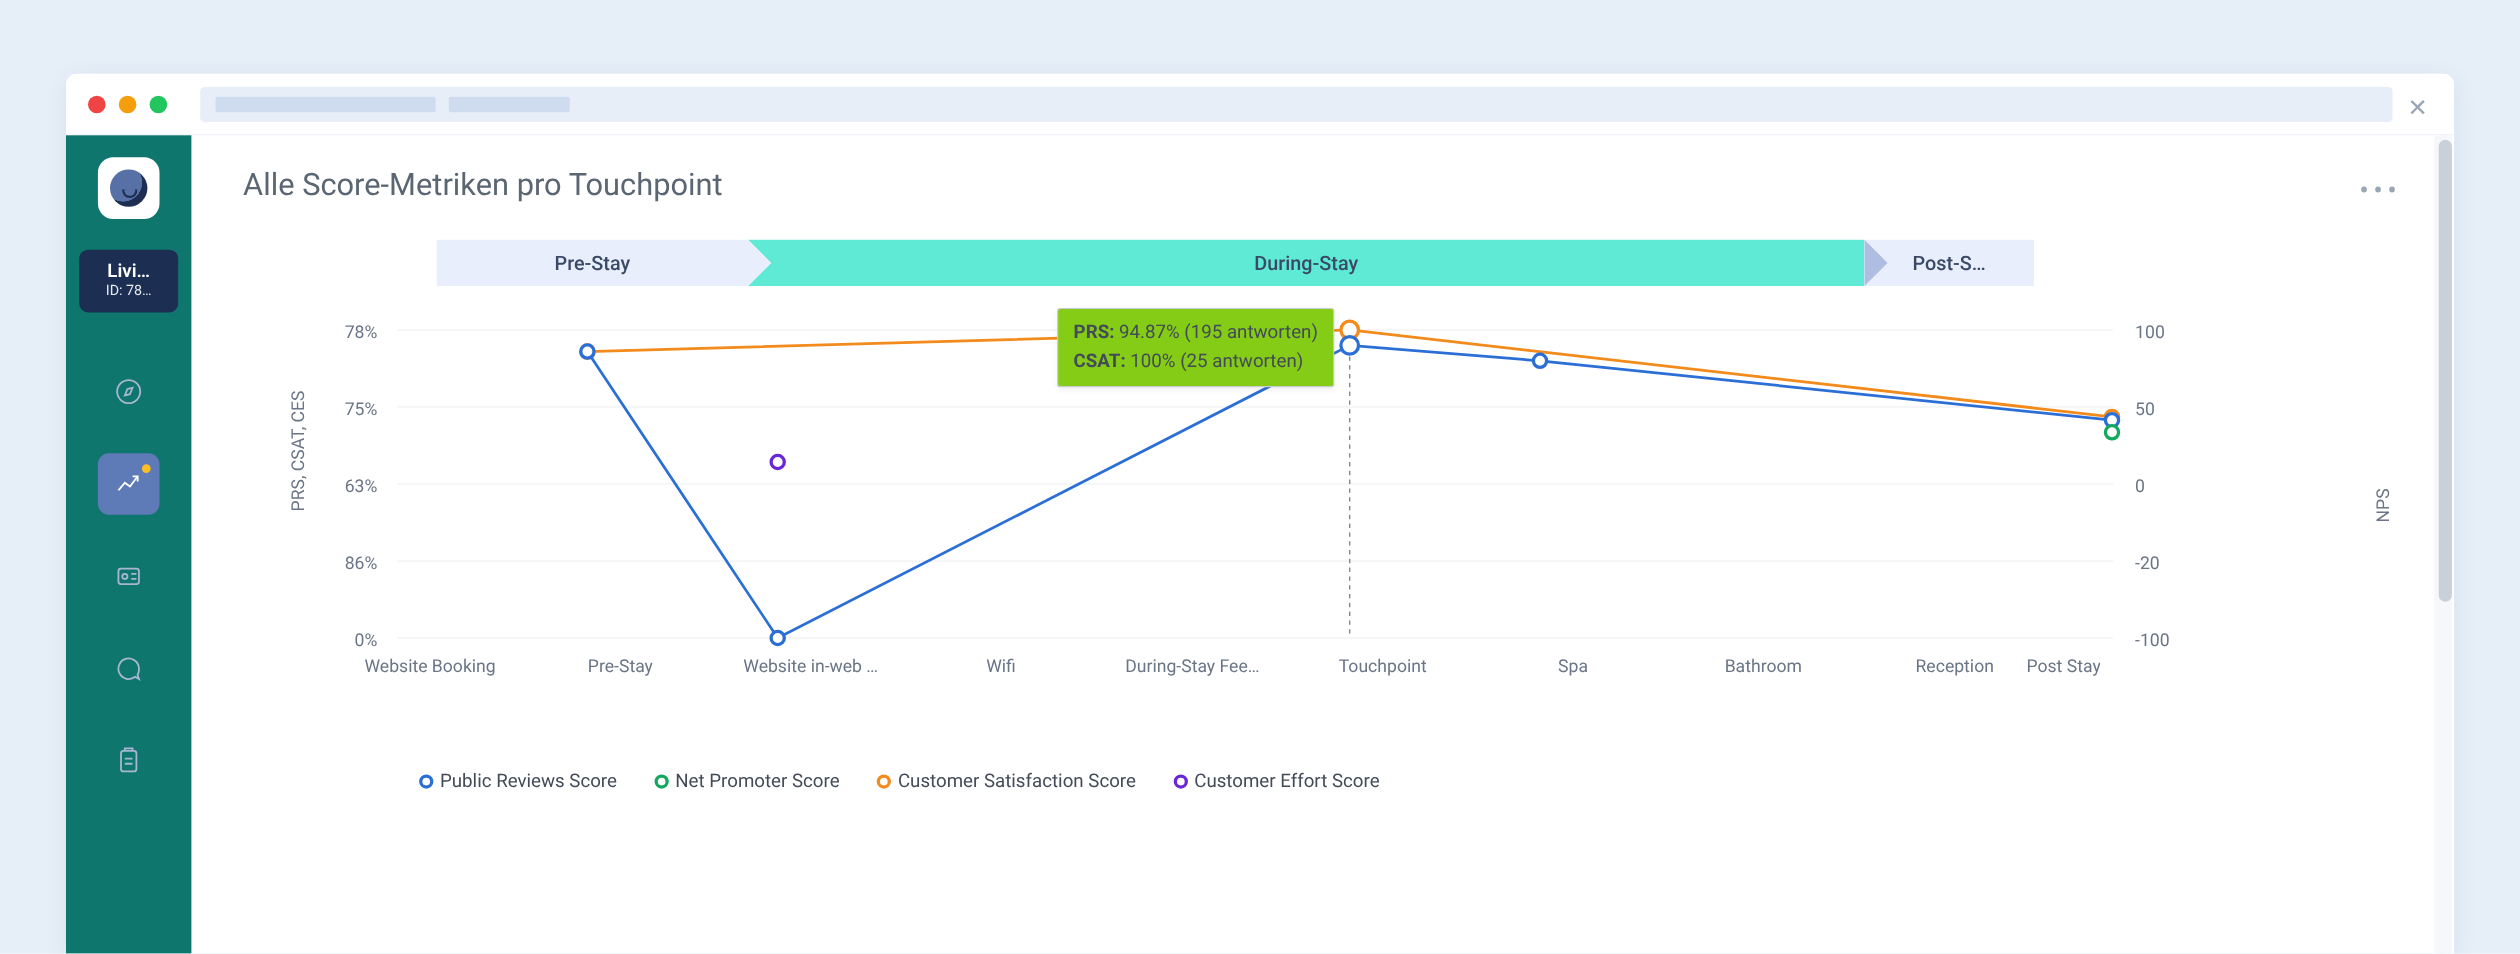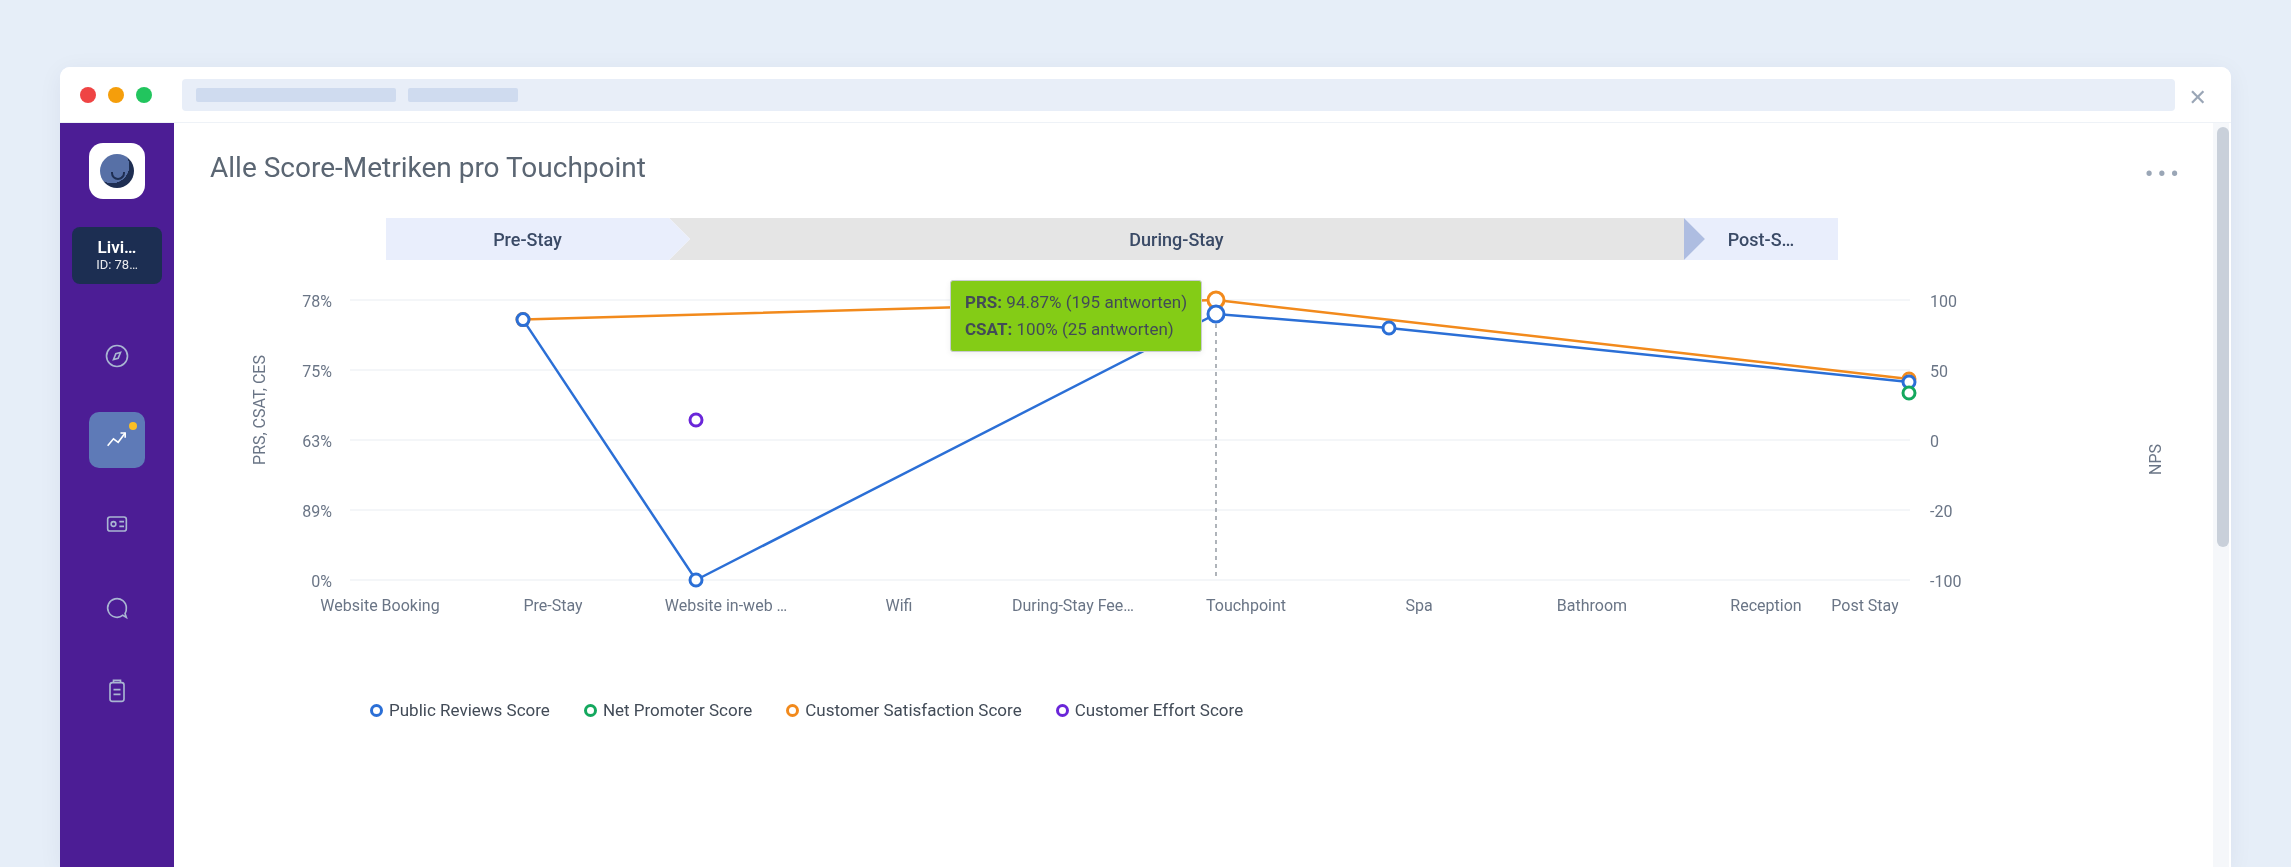--- a/index.html
+++ b/index.html
@@ -47,21 +47,21 @@
   .url-skel { height:14px; background:#cfdbef; border-radius:2px; }
   .close-x {
     position:absolute; right:24px; top:18px;
     color:#9aa6b6; font-size:22px;
   }
 
   .app { display:flex; height: calc(100% - 56px); }
 
   .sidebar {
     width: 114px;
-    background: #4c1d95;
+    background: #0f766e;
     display:flex; flex-direction:column; align-items:center;
     padding-top: 20px;
     gap: 0;
   }
   .logo {
     width:56px; height:56px; border-radius:14px;
     background:#fff;
     display:flex;align-items:center;justify-content:center;
     margin-bottom: 28px;
   }
@@ -97,21 +97,21 @@
     background:#5e7ab7; color:#fff;
   }
   .nav-item.active::after{
     content:""; position:absolute; right:8px; top:10px;
     width:8px;height:8px;border-radius:50%;background:#fbbf24;
   }
   .nav-item svg{width:28px;height:28px;stroke:#a9b6d2;stroke-width:1.4;fill:none;}
   .nav-item.active svg{stroke:#fff;}
 
   .content {
-    flex:1; position:relative; padding: 28px 40px 28px 36px;
+    flex:1; position:relative; padding: 28px 40px 28px 47px;
   }
   .page-title{
     font-size:28px; font-weight:400; color:#5b6673;
   }
   .more-dots{
     position:absolute; right:48px; top:36px;
     color:#9aa6b6; font-size:26px; letter-spacing:4px;
   }
 
   .phase-bar{
@@ -121,21 +121,21 @@
     margin-left: 176px;
     display:flex;
     font-size:18px; color:#3a4a66; font-weight:500;
   }
   .phase {
     display:flex; align-items:center; justify-content:center;
     position:relative;
   }
   .phase span { white-space:nowrap; overflow:hidden; text-overflow:ellipsis; padding:0 8px;}
   .phase.p1{ flex:0 0 283px;  background:#e9eefc;}
-  .phase.p2{ flex:0 0 1015px; background:#e5e5e5;}
+  .phase.p2{ flex:0 0 1015px; background:#5eead4;}
   .phase.p3{ flex:0 0 154px;  background:#e9eefc;}
   .phase::after{
     content:""; position:absolute; right:-21px; top:0;
     width:0;height:0;
     border-top:21px solid transparent;
     border-bottom:21px solid transparent;
     border-left:21px solid currentColor;
     z-index:2;
   }
   .phase.p1{ color:#e9eefc;} .phase.p1 span{color:#3a4a66;}
@@ -290,21 +290,21 @@
         <div class="phase p3">
             <span>Post-S…</span>
           </div>
       </div>
 
       <div class="chart-wrap">
         <div class="yaxis-label-left" style="left:10px;top:230px">PRS, CSAT, CES</div>
         <div class="yaxis-label-right" style="right:14px;top:164px">NPS</div>
 
         <div class="tick-label" style="left:92px; top:292px; transform:translateX(-100%)">0%</div>
-        <div class="tick-label" style="left:92px; top:222px; transform:translateX(-100%)">89%</div>
+        <div class="tick-label" style="left:92px; top:222px; transform:translateX(-100%)">86%</div>
         <div class="tick-label" style="left:92px; top:152px; transform:translateX(-100%)">63%</div>
         <div class="tick-label" style="left:92px; top:82px;  transform:translateX(-100%)">75%</div>
         <div class="tick-label" style="left:92px; top:12px;  transform:translateX(-100%)">78%</div>
 
         <div class="tick-label" style="left:1690px; top:292px">-100</div>
         <div class="tick-label" style="left:1690px; top:222px">-20</div>
         <div class="tick-label" style="left:1690px; top:152px">0</div>
         <div class="tick-label" style="left:1690px; top:82px">50</div>
         <div class="tick-label" style="left:1690px; top:12px">100</div>
 

